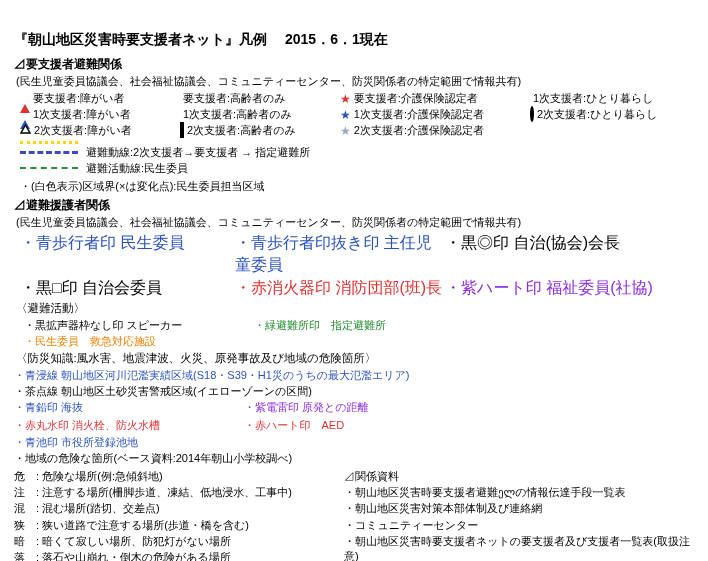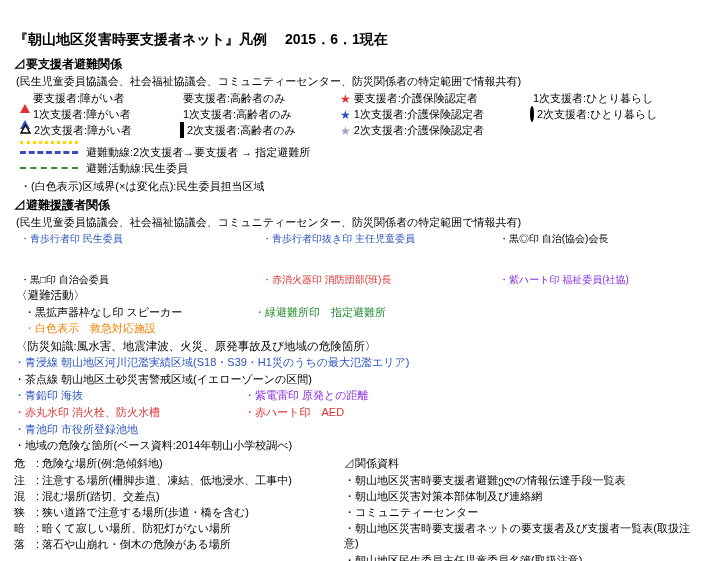--- a/index.html
+++ b/index.html
@@ -113,23 +113,22 @@
   .ls-blue   { border-top: 3px dashed #3b4cc0; }
   .ls-green  { border-top: 2px dashed #2e8b2e; }
   .paren-note {
     margin: 2px 0 3px 6px;
     font-size: 11px;
   }
   .two-col {
     display: grid;
     grid-template-columns: 215px 210px 1fr;
     margin: 0 0 2px 6px;
-    font-size: 10px;
+    font-size: 16px;
     row-gap: 1px;
-    gap: 27px;
   }
   .bul::before {
     content: "・";
   }
   .blue   { color: #2a52be; }
   .red    { color: #e03030; }
   .green  { color: #1f8a2a; }
   .purple { color: #8a2be2; }
   .orange { color: #f08000; }
   .black  { color: #000000; }
@@ -252,21 +251,21 @@
     <div class="bul black">黒□印 自治会委員</div>
     <div class="bul red">赤消火器印 消防団部(班)長</div>
     <div class="bul purple">紫ハート印 福祉委員(社協)</div>
   </div>
 
   <div class="sub-head">〈避難活動〉</div>
 
   <div class="row2">
     <div class="bul black">黒拡声器枠なし印 スピーカー</div>
     <div class="bul green">緑避難所印　指定避難所</div>
-    <div class="bul orange">白色表示　救急対応施設</div>
+    <div class="bul orange">民生委員　救急対応施設</div>
   </div>
 
   <div class="sub-head">〈防災知識:風水害、地震津波、火災、原発事故及び地域の危険箇所〉</div>
 
   <div class="lines-small">
     <div class="bul blue">青浸線 朝山地区河川氾濫実績区域(S18・S39・H1災のうちの最大氾濫エリア)</div>
     <div class="bul black">茶点線 朝山地区土砂災害警戒区域(イエローゾーンの区間)</div>
     <div class="row2" style="margin-left:0">
       <div class="bul blue">青鉛印 海抜</div>
       <div class="bul purple">紫電雷印 原発との距離</div>

